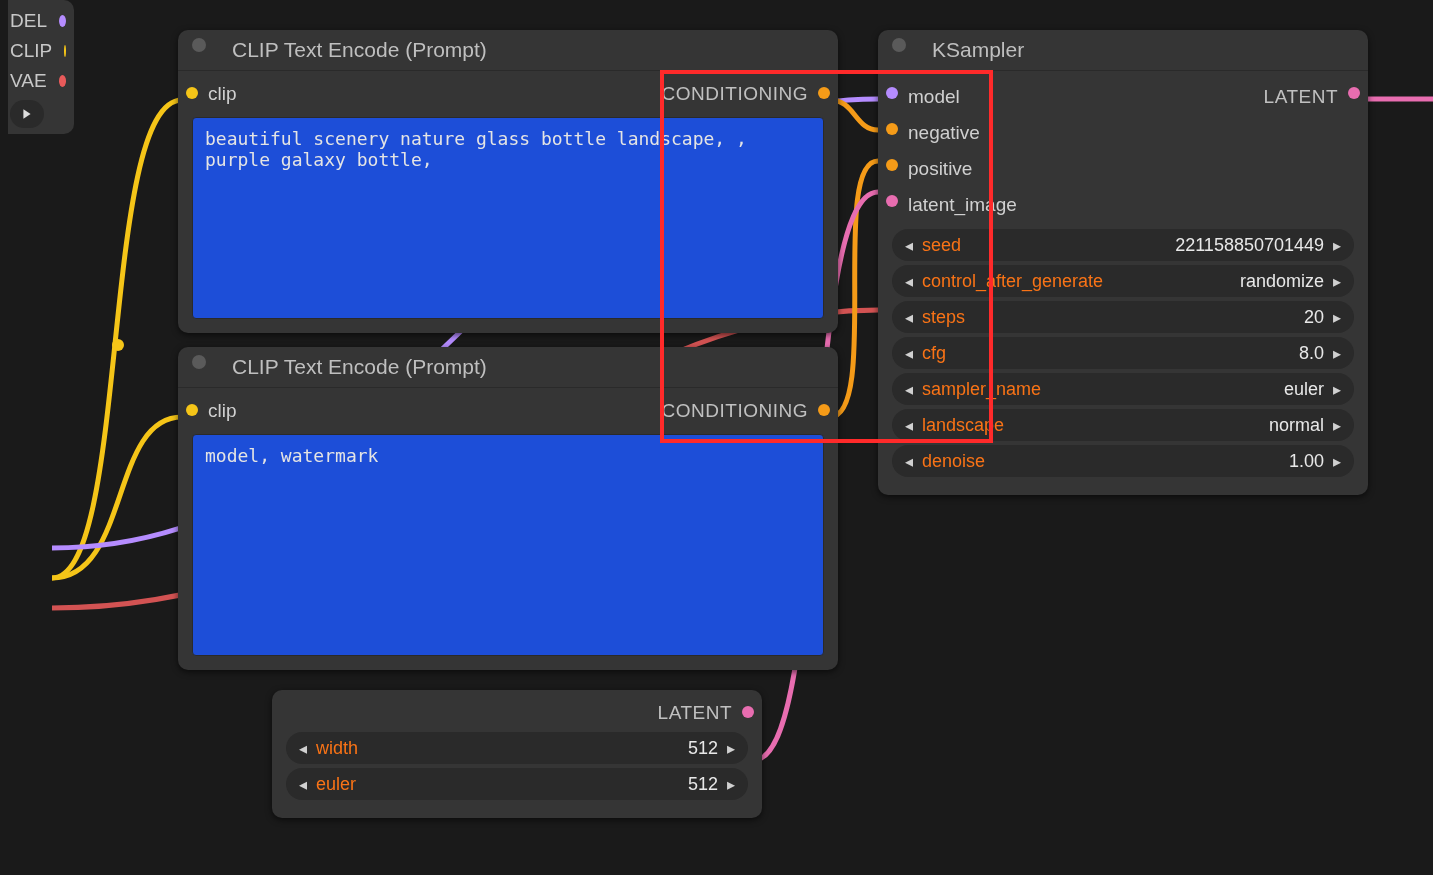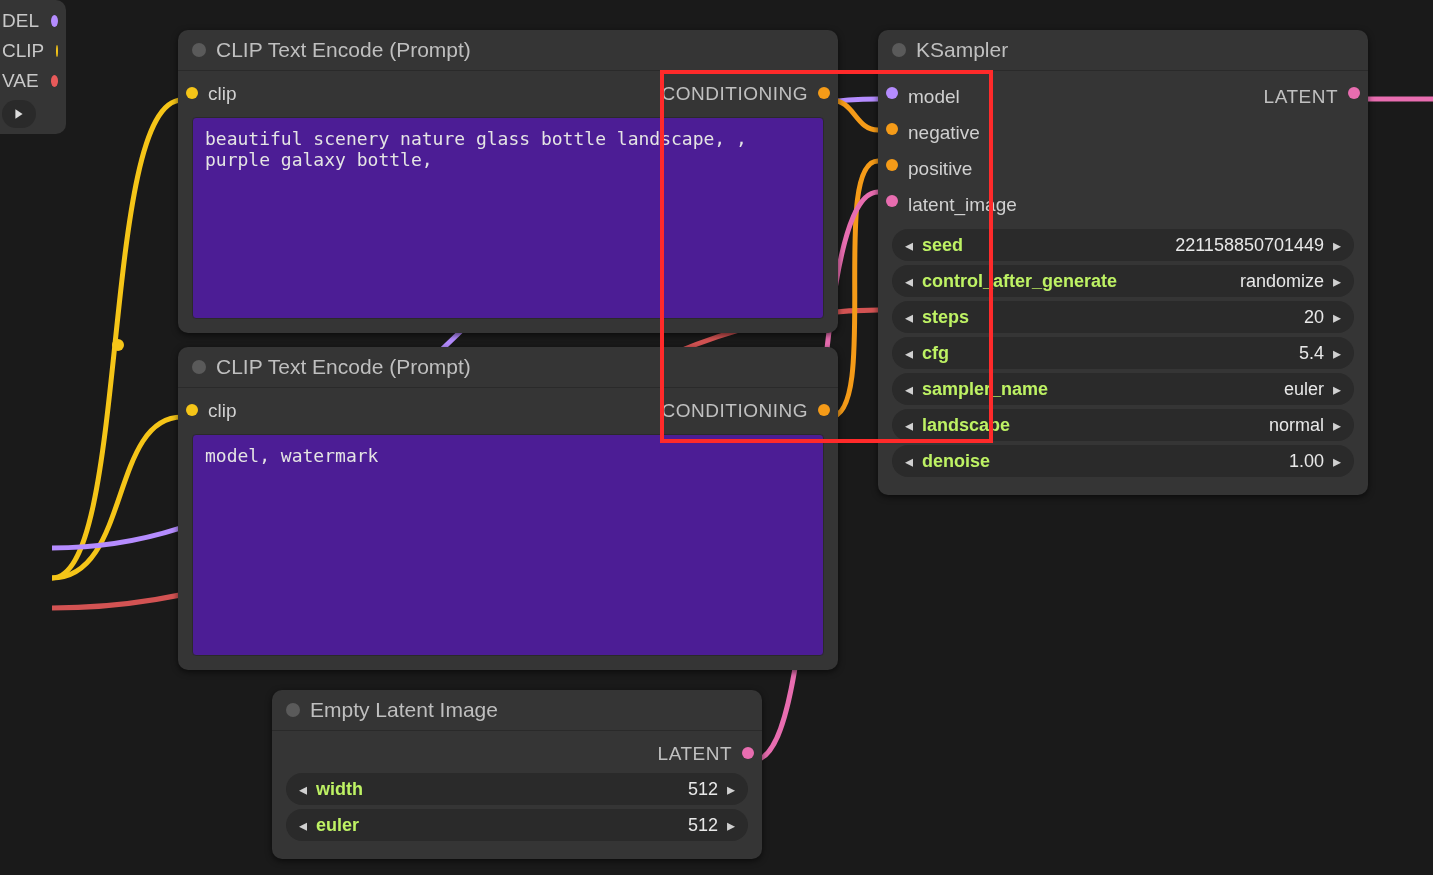--- a/index.html
+++ b/index.html
@@ -23,22 +23,22 @@
   }
   .node {
     position: absolute;
     background: #353535;
     border-radius: 10px;
     box-shadow: 0 2px 6px rgba(0,0,0,0.6);
     z-index: 2;
   }
   .node-header {
     display: flex;
-    align-items: center;
-    gap: 10px;
+    align-items: flex-start;
+    gap: 26px;
     padding: 8px 16px 8px 14px;
     border-bottom: 1px solid #2a2a2a;
   }
   .node-header-dot {
     width: 14px;
     height: 14px;
     border-radius: 50%;
     background: #5a5a5a;
     flex: 0 0 auto;
   }
@@ -78,21 +78,21 @@
   }
   .port-yellow { background: #f5c518; }
   .port-orange { background: #f59b18; }
   .port-purple { background: #b58cff; }
   .port-pink   { background: #e86db0; }
   .port-red    { background: #e85a5a; }
   .io-label-in  { margin-left: 16px; color: #d0d0d0; }
   .io-label-out { margin-right: 16px; color: #c0c0c0; font-weight: 500; letter-spacing: 0.5px; }
   .text-area {
     margin-top: 8px;
-    background: #4c1d95;
+    background: #1d4ed8;
     border: 1px solid #2a2a2a;
     border-radius: 4px;
     padding: 10px 12px;
     font-family: "Consolas", "Menlo", monospace;
     font-size: 18px;
     color: #e4e4e4;
     white-space: pre-wrap;
     min-height: 170px;
   }
   .widget {
@@ -109,22 +109,21 @@
   .widget .arrow {
     width: 22px;
     text-align: center;
     color: #d0d0d0;
     font-size: 16px;
     user-select: none;
   }
   .widget .wname {
     flex: 0 0 auto;
     padding-left: 2px;
-    color: #bef264;
-    font-weight: bold;
+    color: #f97316;
   }
   .widget .wval {
     flex: 1 1 auto;
     text-align: right;
     padding-right: 2px;
     color: #e8e8e8;
     font-weight: 500;
     white-space: nowrap;
     padding-left: 40px;
   }
@@ -185,21 +184,21 @@
 
   <path d="M 830 417 C 880 417, 830 161, 878 161" stroke="#f59b18" stroke-width="5" fill="none"></path>
 
   <path d="M 754 760 C 830 760, 800 192, 878 192" stroke="#e86db0" stroke-width="5" fill="none"></path>
 
   <path d="M 1362 99 C 1395 99, 1395 99, 1433 99" stroke="#e86db0" stroke-width="5" fill="none"></path>
 
   <circle cx="118" cy="345" r="6" fill="#f5c518"></circle>
 </svg>
 
-<div class="left-edge-node" style="left:0; top:530; width:56px;">
+<div class="left-edge-node" style="left:8px; top:530; width:56px;">
   <div class="row">
     <span>DEL</span>
     <span class="port port-purple"></span>
   </div>
   <div class="row">
     <span>CLIP</span>
     <span class="port port-yellow"></span>
   </div>
   <div class="row">
     <span>VAE</span>
@@ -246,24 +245,20 @@
       <div class="io-right">
         <span class="io-label-out">CONDITIONING</span>
         <span class="port port-orange port-wrap-right" style="top:8px;"></span>
       </div>
     </div>
     <div class="text-area" style="min-height:200px;">model, watermark</div>
   </div>
 </div>
 
 <div class="node" style="left:272px; top:690px; width:490px;">
-  <div class="node-header">
-    <span class="node-header-dot"></span>
-    <span class="node-title">Empty Latent Image</span>
-  </div>
   <div class="node-body">
     <div class="io-row">
       <div class="io-left"></div>
       <div class="io-right">
         <span class="io-label-out">LATENT</span>
         <span class="port port-pink port-wrap-right" style="top:8px;"></span>
       </div>
     </div>
     <div id="empty-latent-widgets">
         <div class="widget">
@@ -333,21 +328,21 @@
         </div>
         <div class="widget">
           <span class="arrow">◂</span>
           <span class="wname">steps</span>
           <span class="wval">20</span>
           <span class="arrow">▸</span>
         </div>
         <div class="widget">
           <span class="arrow">◂</span>
           <span class="wname">cfg</span>
-          <span class="wval">5.4</span>
+          <span class="wval">8.0</span>
           <span class="arrow">▸</span>
         </div>
         <div class="widget">
           <span class="arrow">◂</span>
           <span class="wname">sampler_name</span>
           <span class="wval">euler</span>
           <span class="arrow">▸</span>
         </div>
         <div class="widget">
           <span class="arrow">◂</span>

